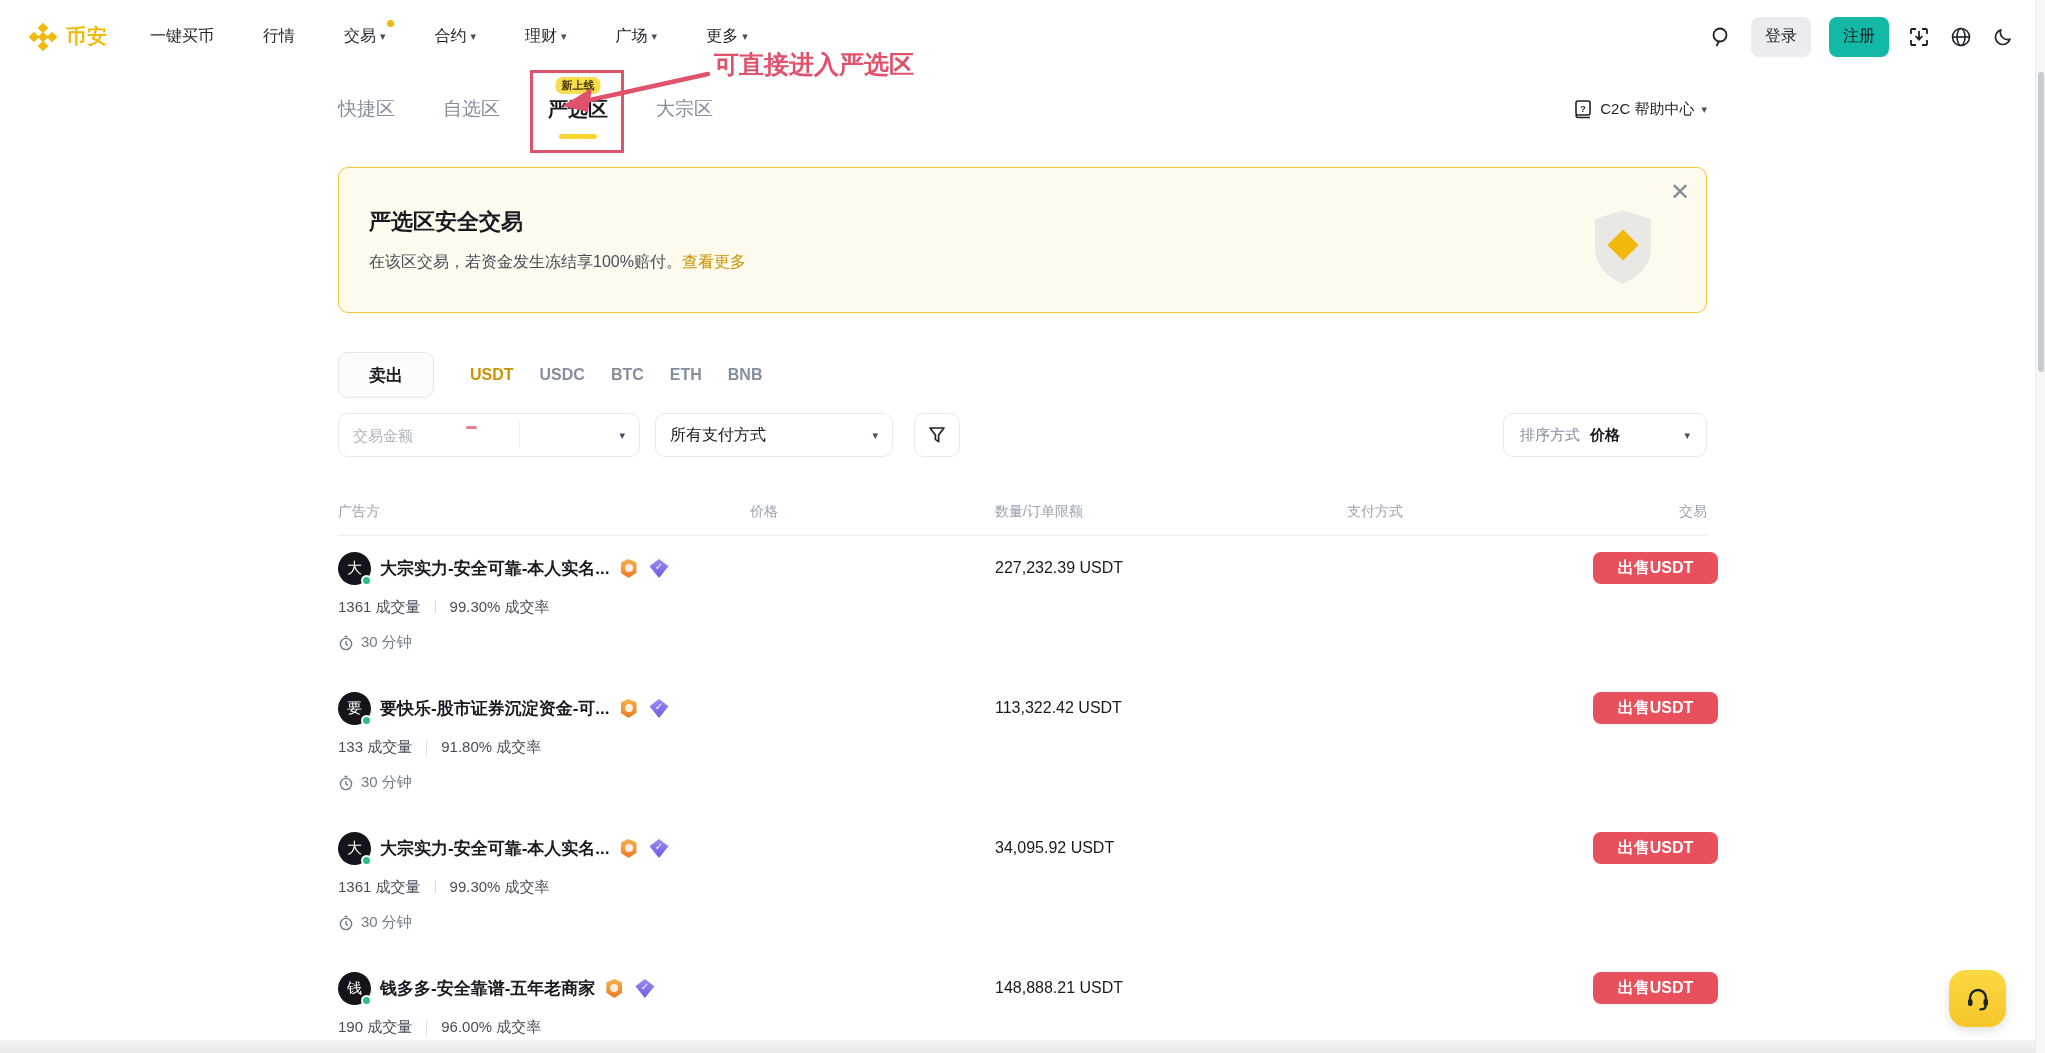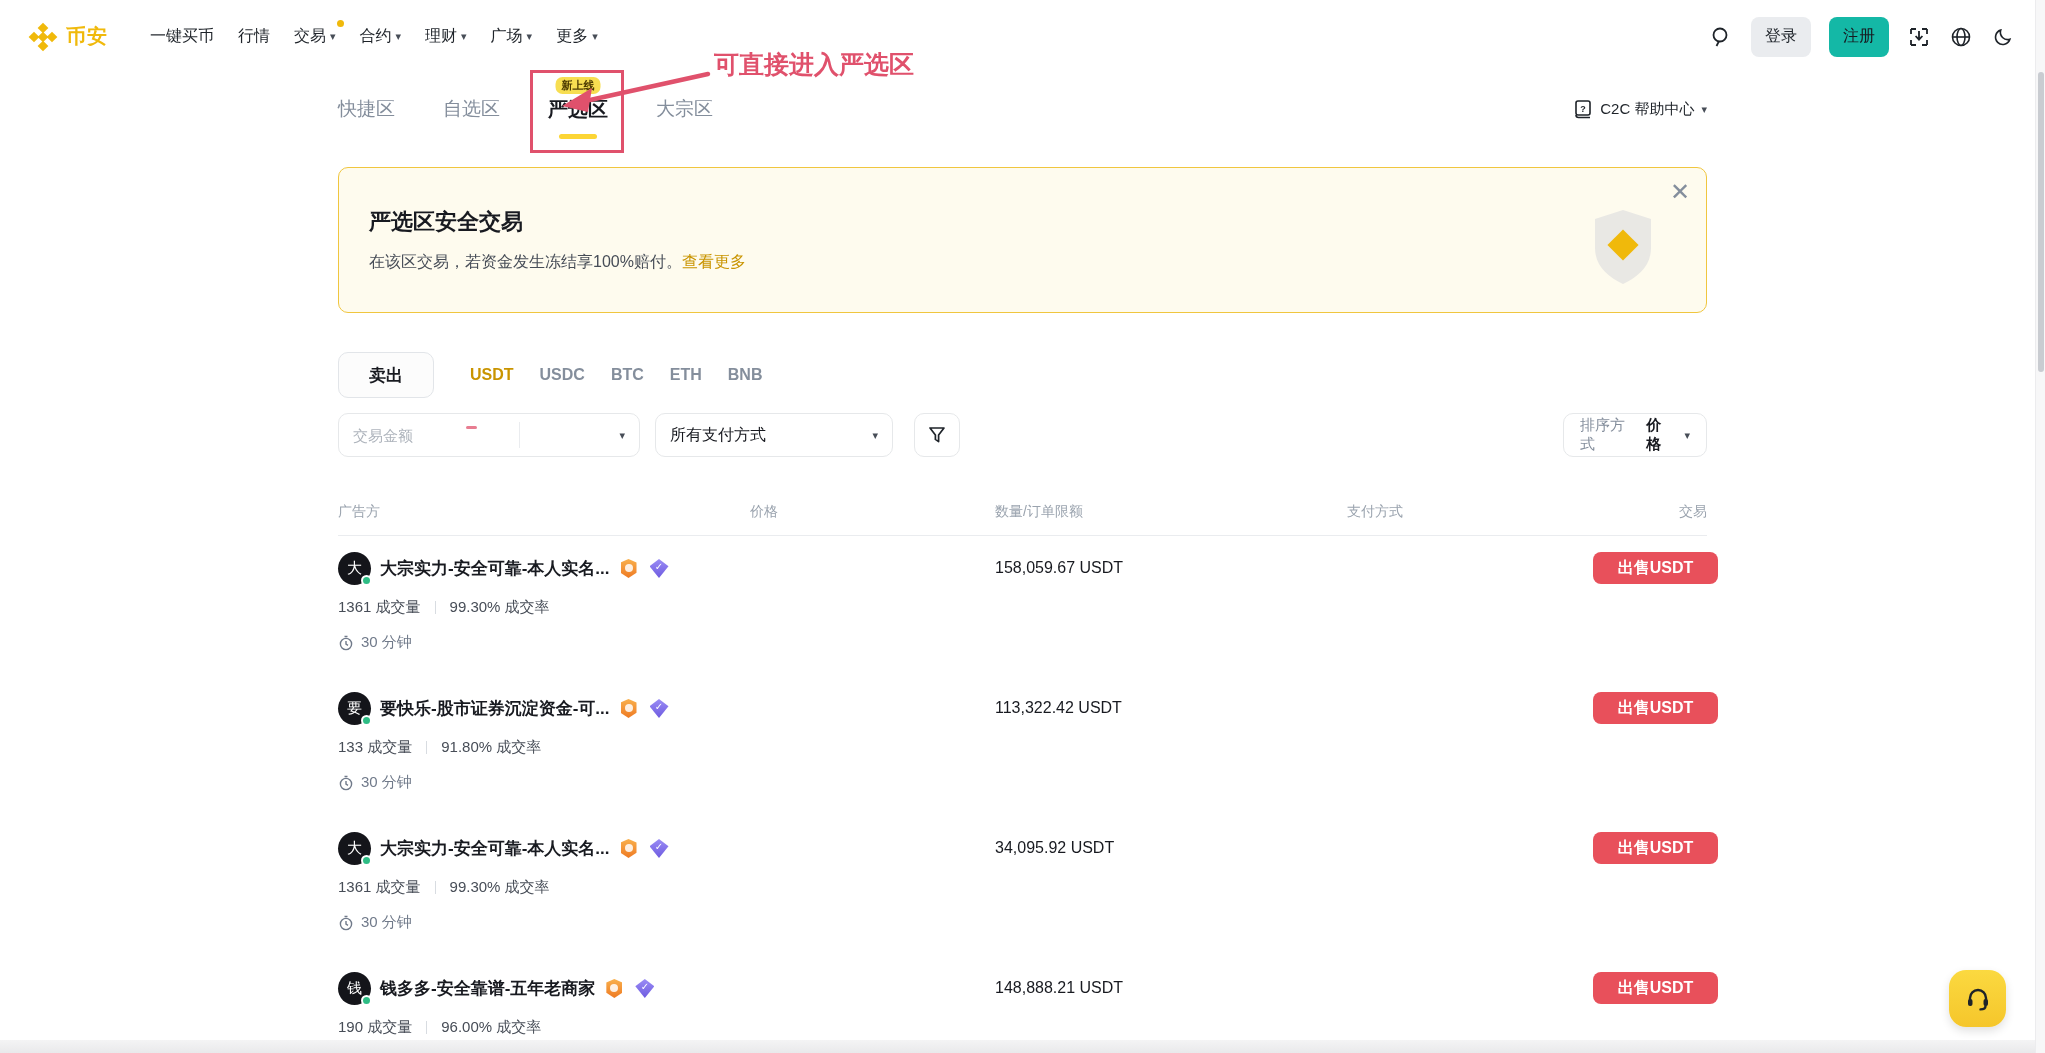--- a/index.html
+++ b/index.html
@@ -5,21 +5,21 @@
   * { margin:0; padding:0; box-sizing:border-box; }
   html,body { width:2045px; height:1053px; }
   body {
     position:relative; overflow:hidden; background:#fff;
     font-family:"Liberation Sans","DejaVu Sans",sans-serif; color:#181A20;
   }
   
   .header { height:73px; display:flex; align-items:center; padding:0 30px 0 28px; background:#fff; }
   .logo { display:flex; align-items:center; gap:8px; cursor:pointer; }
   .logo-text { color:#F0B90B; font-size:20px; font-weight:bold; letter-spacing:1px; }
-  .nav { display:flex; align-items:center; gap:24px; margin-left:42px; }
+  .nav { display:flex; align-items:center; gap:49px; margin-left:42px; }
   .nav-item { display:flex; align-items:center; gap:4px; font-size:16px; font-weight:500; color:#1E2329; cursor:pointer; position:relative; }
   .caret { font-size:11px; color:#474D57; line-height:1; }
   .nav-dot { position:absolute; top:-6px; right:-8px; width:7px; height:7px; border-radius:50%; background:#F0B90B; }
   .header-right { margin-left:auto; display:flex; align-items:center; gap:18px; }
   .hicon { width:24px; height:24px; display:flex; align-items:center; justify-content:center; cursor:pointer; }
   .btn-login { background:#EAECEF; color:#1E2329; border:none; border-radius:8px; height:40px; padding:0 14px; font-size:16px; font-weight:500; cursor:pointer; }
   .btn-register { background:#14b8a6; color:#181A20; border:none; border-radius:8px; height:40px; padding:0 14px; font-size:16px; font-weight:500; cursor:pointer; }
   
   .container { width:1369px; margin:0 auto; }
   
@@ -54,21 +54,21 @@
   .amount-box input { border:none; outline:none; width:180px; padding:0 14px; font-size:15px; color:#181A20; background:transparent; font-family:inherit; }
   .amount-box input::placeholder { color:#AEB4BC; }
   .amount-divider { width:1px; height:26px; background:#EAECEF; }
   .loading-dash { position:absolute; left:127px; top:12px; width:11px; height:3px; border-radius:2px; background:#E0516C; opacity:.75; }
   .amount-caret { margin-left:auto; padding-right:14px; }
   .pay-box { width:238px; height:44px; border:1px solid #E6E8EA; border-radius:10px; display:flex; align-items:center; margin-left:15px; padding:0 14px; cursor:pointer; background:#fff; }
   .pay-label { font-size:16px; color:#181A20; }
   .pay-caret { margin-left:auto; }
   .funnel-btn { width:46px; height:44px; border:1px solid #E6E8EA; border-radius:10px; background:#fff; margin-left:21px;
     display:flex; align-items:center; justify-content:center; cursor:pointer; }
-  .sort-box { margin-left:auto; width:144px; height:44px; border:1px solid #E6E8EA; border-radius:10px; display:flex; align-items:center; padding:0 16px; gap:10px; cursor:pointer; background:#fff; }
+  .sort-box { margin-left:auto; width:204px; height:44px; border:1px solid #E6E8EA; border-radius:10px; display:flex; align-items:center; padding:0 16px; gap:10px; cursor:pointer; background:#fff; }
   .sort-label { font-size:15px; color:#848E9C; }
   .sort-value { font-size:15px; font-weight:bold; color:#181A20; }
   .sort-caret { margin-left:auto; }
   
   .thead { margin-top:46px; display:grid; grid-template-columns:412px 245px 352px 246px 1fr;
     font-size:14px; color:#9AA3AE; padding-bottom:14px; border-bottom:1px solid #EAECEF; }
   .thead .th-last { text-align:right; }
   .row { display:grid; grid-template-columns:412px 245px 352px 246px 1fr; padding-top:16px; height:140px; }
   .adv-top { display:flex; align-items:center; gap:9px; }
   .avatar { position:relative; width:33px; height:33px; border-radius:50%; background:#14151A; color:#fff;
@@ -276,21 +276,21 @@
       <div class="adv-time">
         <svg width="16" height="16" viewBox="0 0 16 16" fill="none" stroke="#707A8A" stroke-width="1.4">
           <circle cx="8" cy="9" r="5.6"></circle>
               <path d="M8 6v3.2l2 1.2 M6.5 1.5h3"></path>
         </svg>
         <span>30 分钟</span>
       </div>
     </div>
     <div class="c-price"></div>
     <div class="c-amount">
-      <span>158,059.67 USDT</span>
+      <span>227,232.39 USDT</span>
     </div>
     <div class="c-pay"></div>
     <div class="c-trade">
       <button class="sell-btn">出售USDT</button>
     </div>
   </div>
       <div class="row">
     <div class="c-adv">
       <div class="adv-top">
         <span class="avatar">

